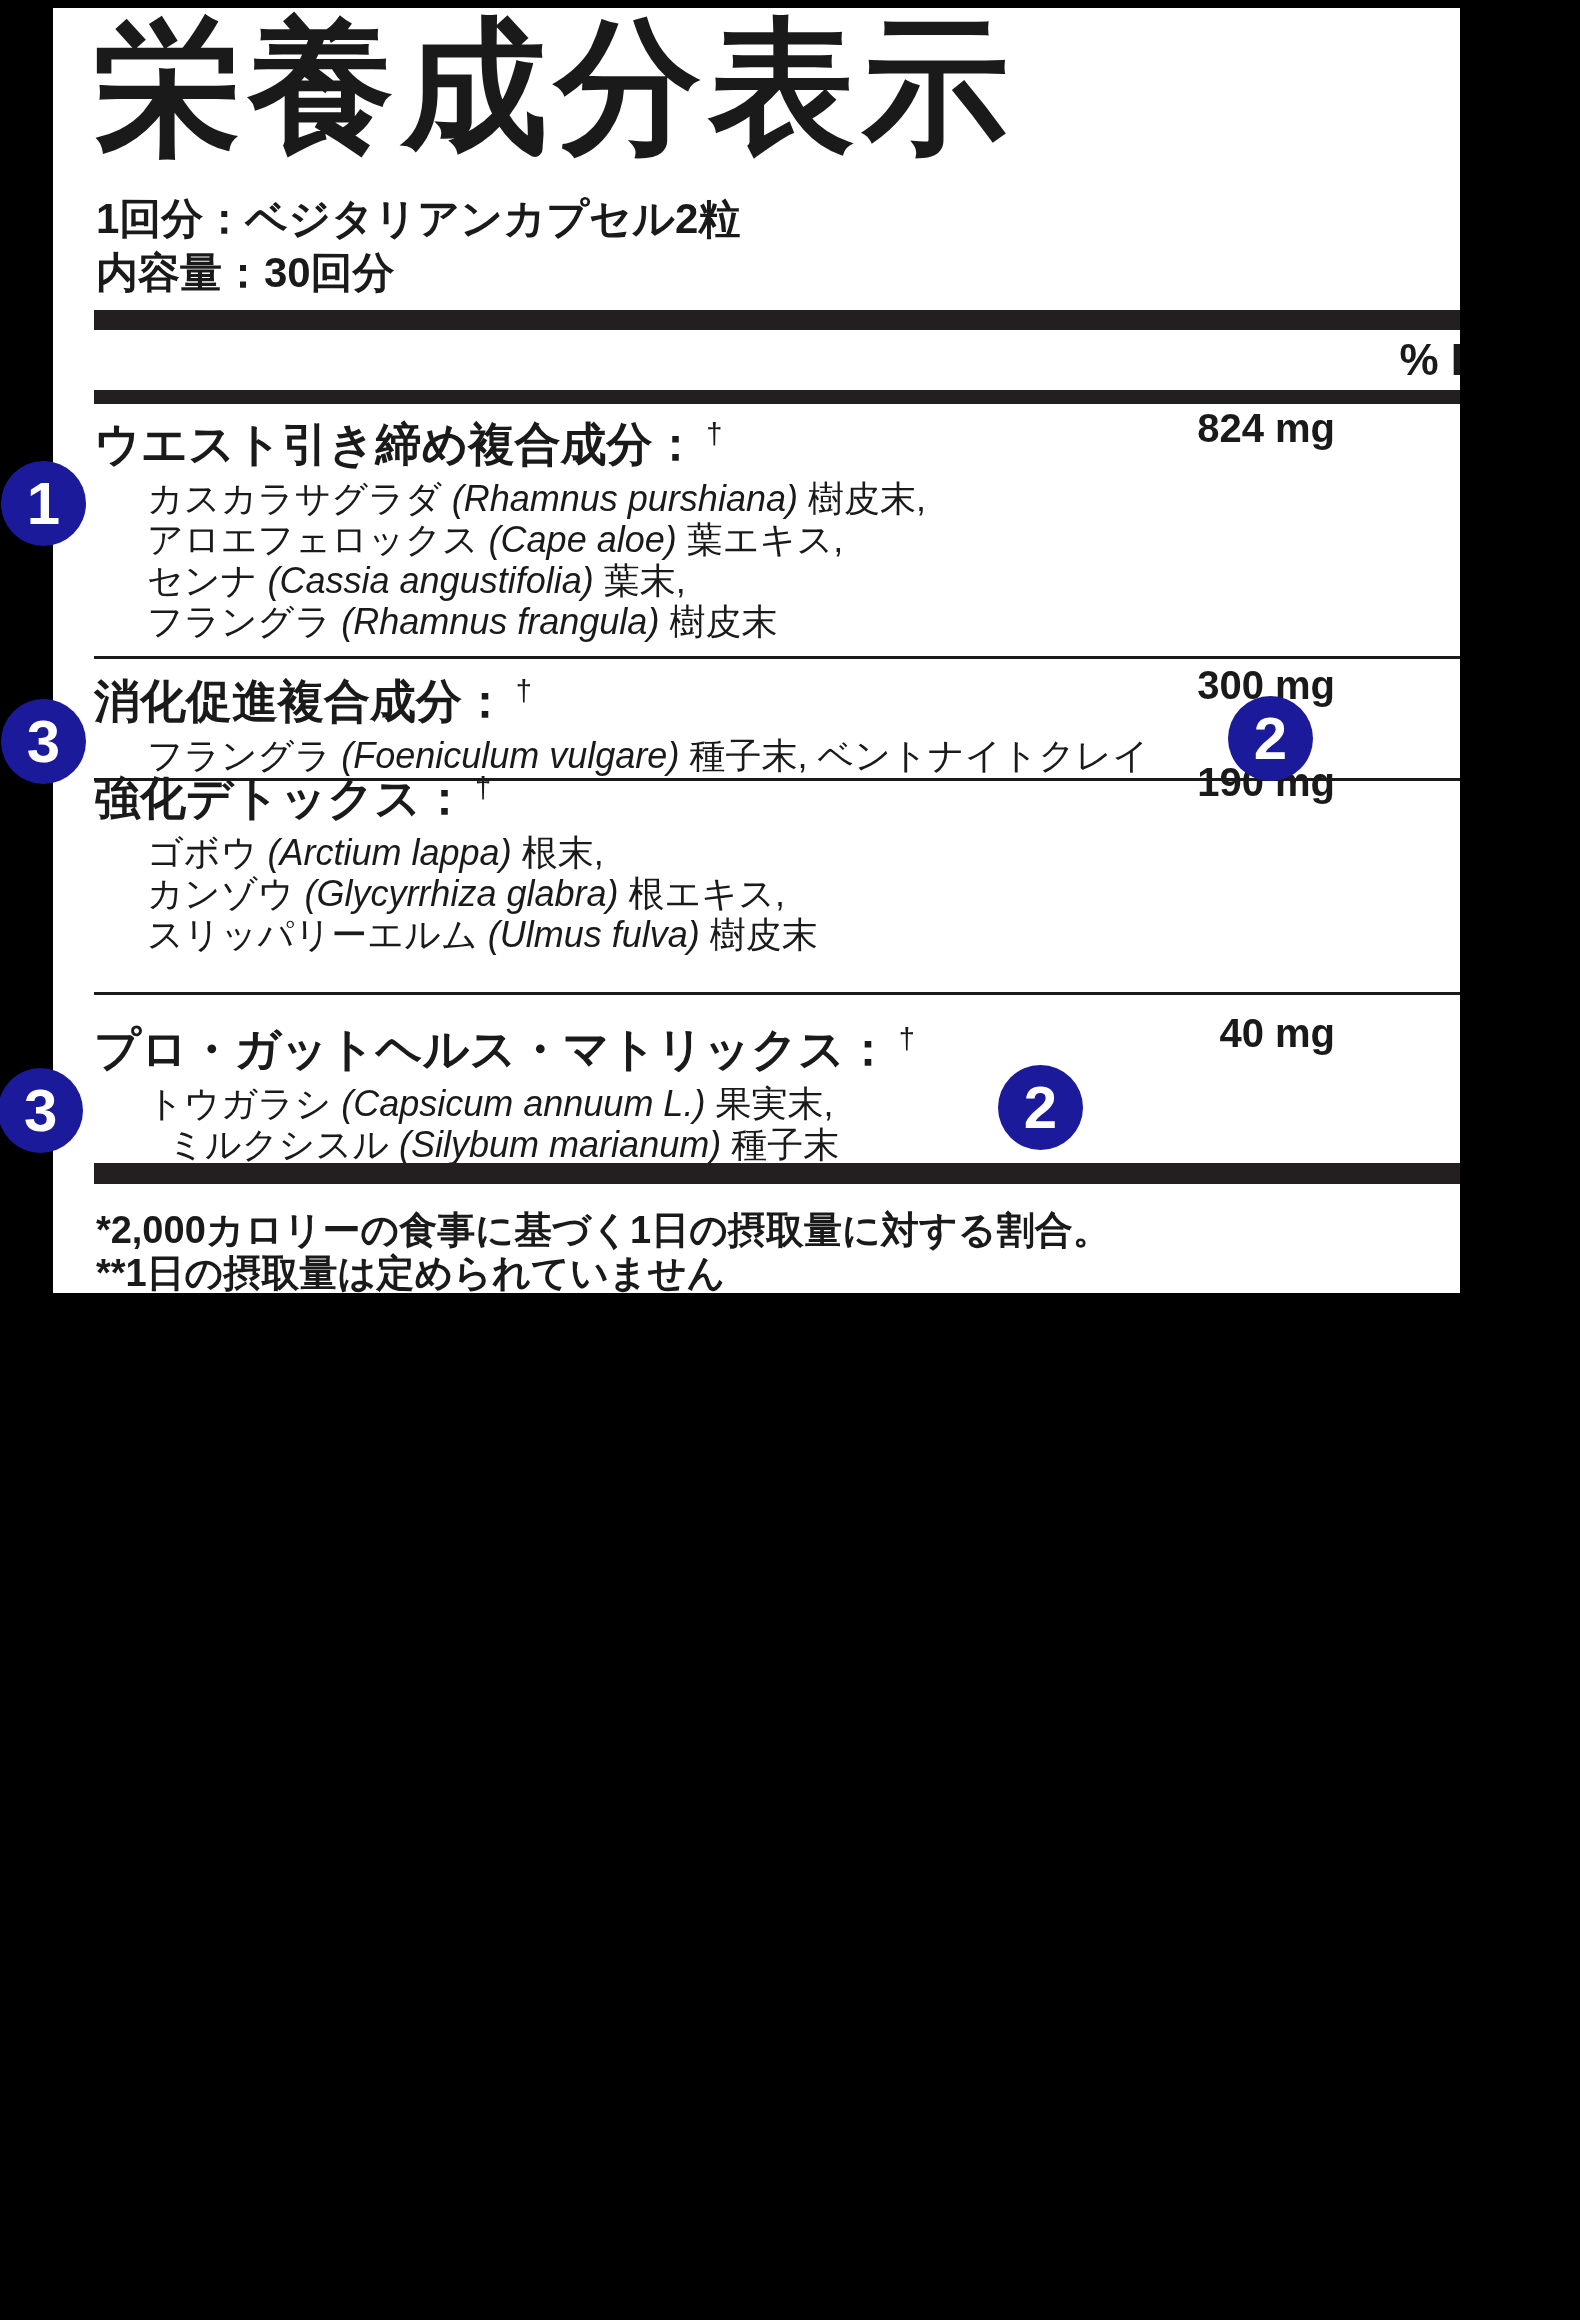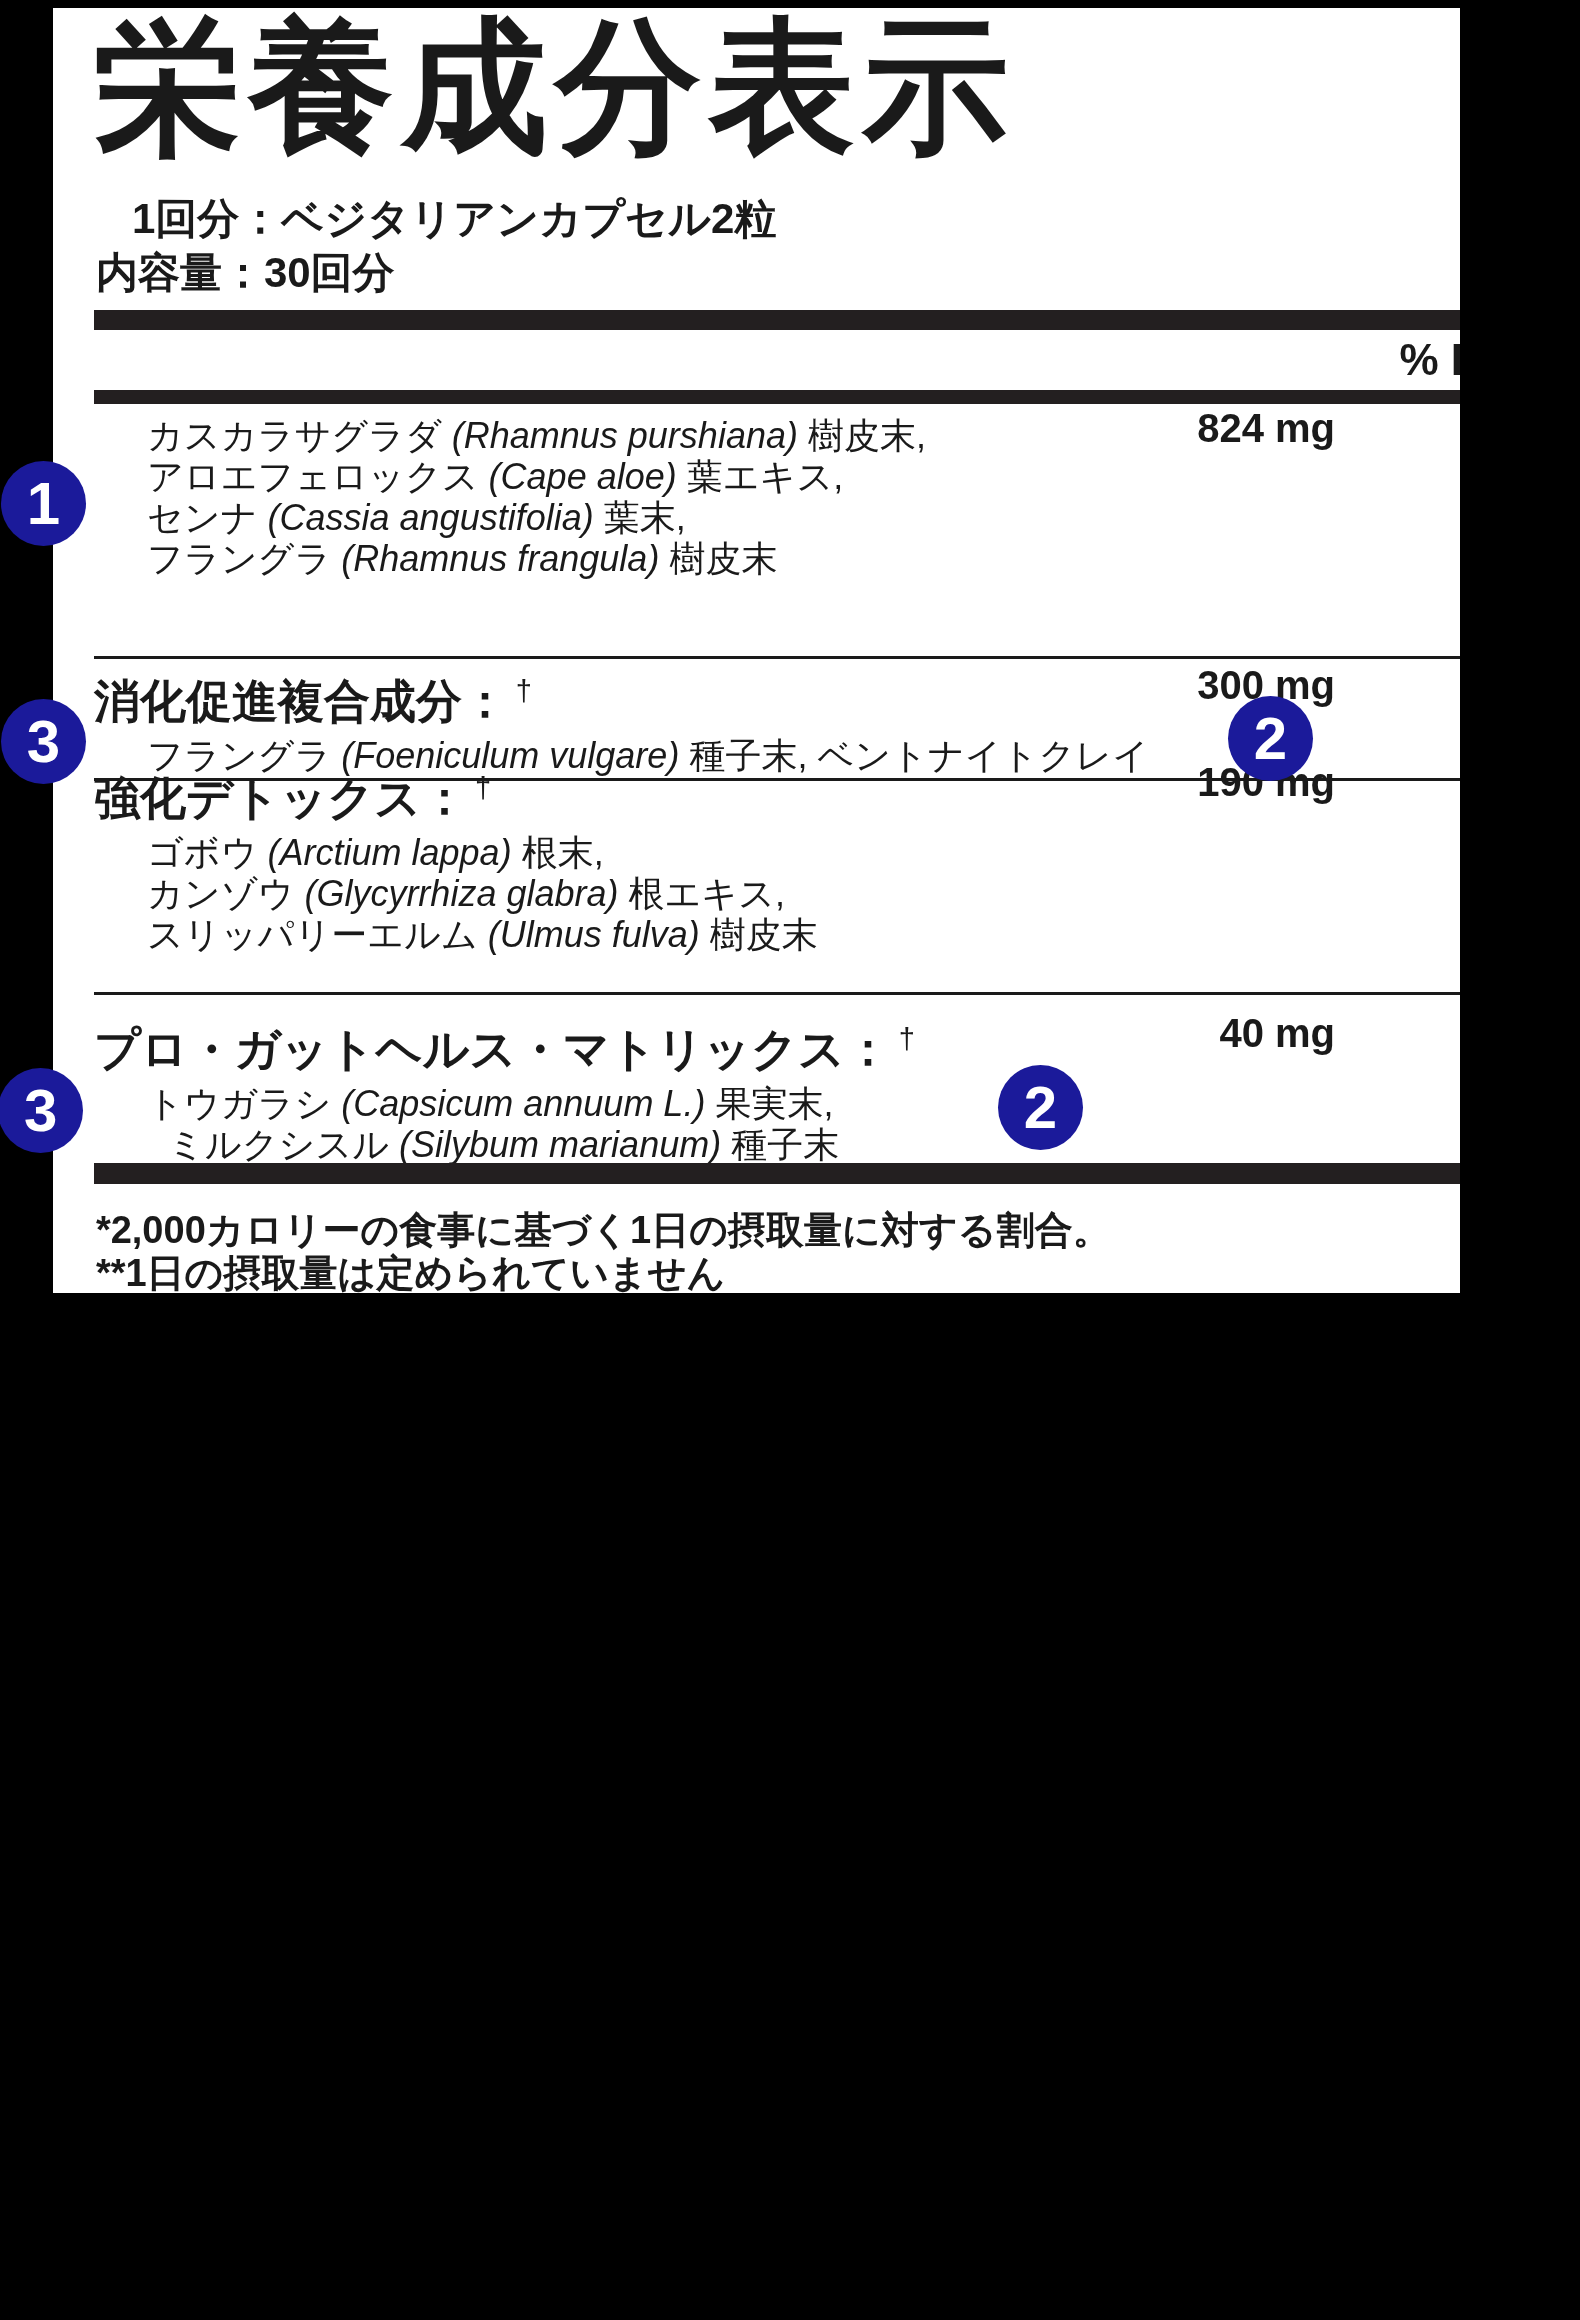--- a/index.html
+++ b/index.html
@@ -5,21 +5,21 @@
   html,body{margin:0;padding:0;background:#000;}
   .page{position:relative;width:1460px;height:2320px;background:#000000;overflow:hidden;
         font-family:"Liberation Sans",sans-serif;color:#1a1a1a;}
   .card{position:absolute;left:53px;top:7.7px;width:1528px;height:1285px;background:#ffffff;}
   .right-border{position:absolute;top:0;bottom:0;right:13.4px;width:8.6px;background:#000000;}
   .content{position:absolute;left:41px;top:0;width:1435px;height:100%;}
 
   .title{position:absolute;top:1.9px;left:0;margin:0;font-size:146px;font-weight:900;
          letter-spacing:7.7px;line-height:1.05;white-space:nowrap;}
   .serving{position:absolute;left:1.9px;font-size:42px;font-weight:700;line-height:50px;white-space:nowrap;}
-  .serving.l1{top:186px;margin-left:36px;}
+  .serving.l1{top:186px;}
   .serving.l2{top:240px;}
 
   .bar{position:absolute;left:0;width:100%;background:#231f20;}
   .bar1{top:302px;height:20px;}
   .bar2{top:382px;height:14.4px;}
   .bar3{top:1155px;height:21px;}
 
   .header-row{position:absolute;top:324px;left:0;width:100%;height:56px;display:flex;
               align-items:center;justify-content:flex-end;font-size:44px;font-weight:700;}
   .header-row .amt-h{margin-right:50px;white-space:nowrap;}
@@ -60,20 +60,21 @@
 
       <div class="bar bar1"></div>
 
       <div class="header-row">
         <span class="dv-h">% DV*</span>
       </div>
 
       <div class="bar bar2"></div>
 
       <section class="sec" style="top:400px">
+        <div class="sec-title"><span>ウエスト引き締め複合成分：</span><sup>†</sup></div>
         <div class="amount">824 mg</div>
         <div class="dv">**</div>
         <div class="ingredients">
           <div class="ing"><span>カスカラサグラダ </span><i>(Rhamnus purshiana)</i><span> 樹皮末,</span></div>
           <div class="ing"><span>アロエフェロックス </span><i>(Cape aloe)</i><span> 葉エキス,</span></div>
           <div class="ing"><span>センナ </span><i>(Cassia angustifolia)</i><span> 葉末,</span></div>
           <div class="ing"><span>フラングラ </span><i>(Rhamnus frangula)</i><span> 樹皮末</span></div>
         </div>
       </section>
 

